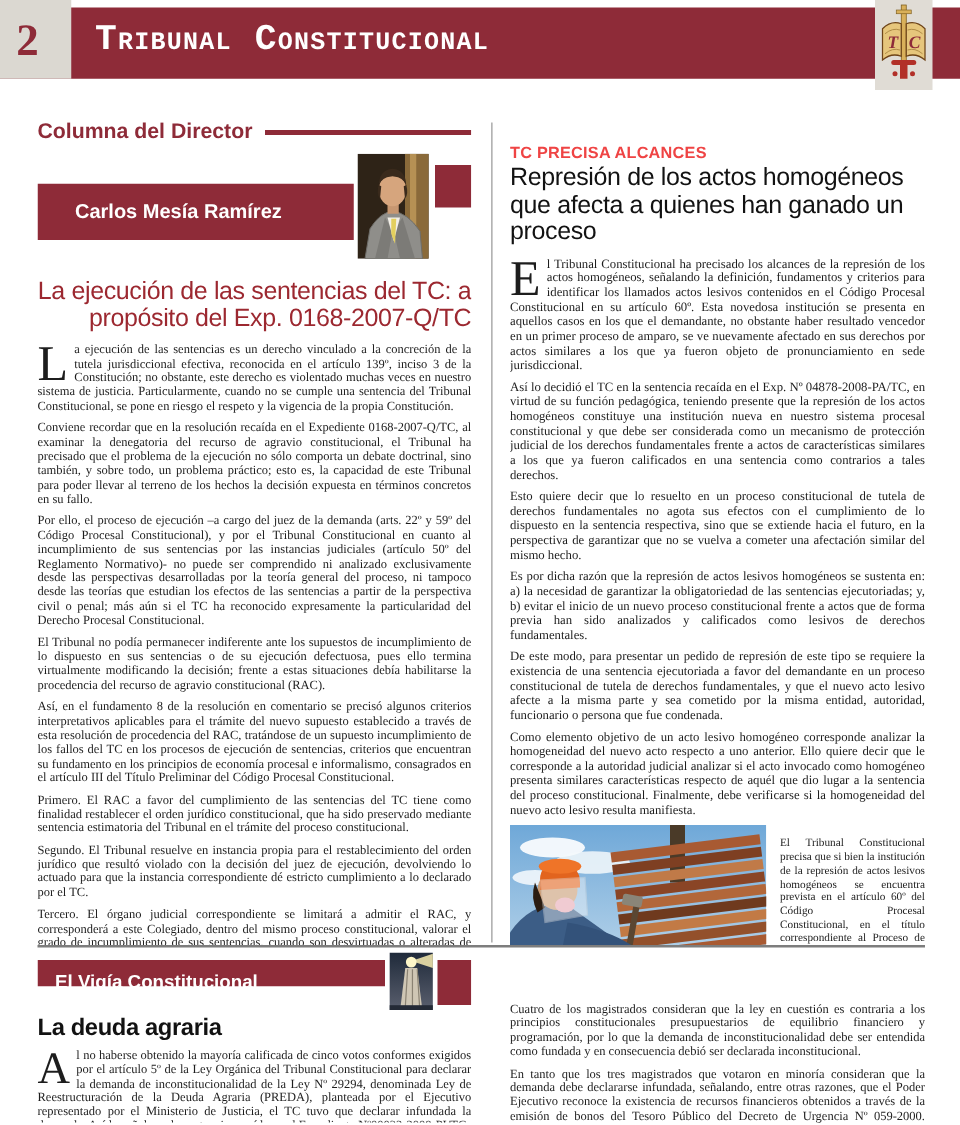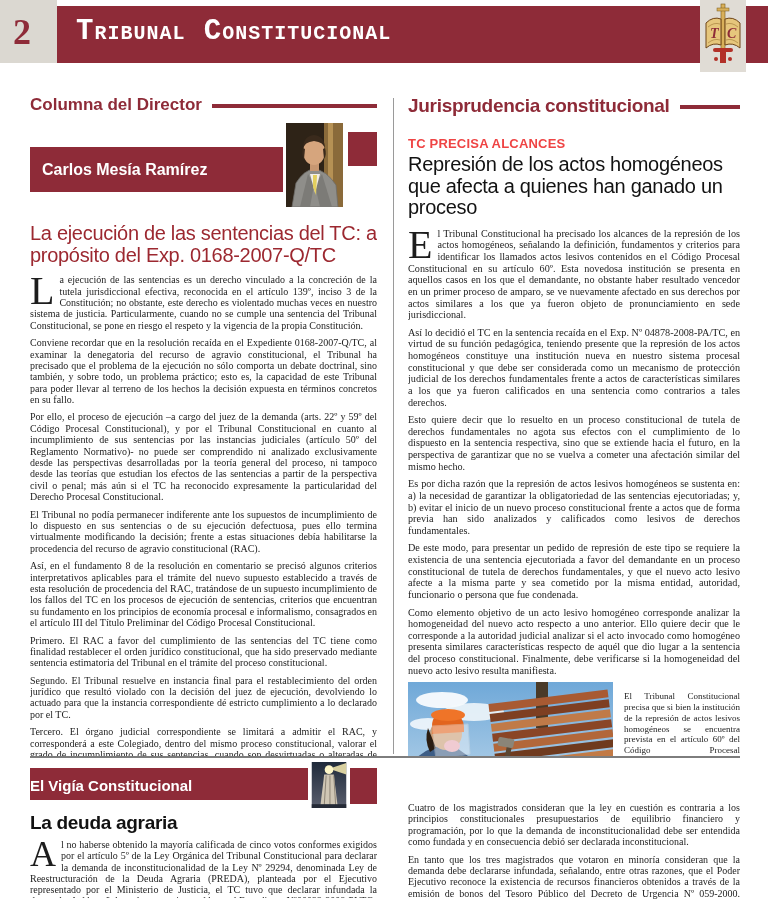--- a/index.html
+++ b/index.html
@@ -25,49 +25,49 @@
 
   .section-head{display:flex;align-items:center;gap:10px;color:#8e2b38;
       font-family:"Liberation Sans",sans-serif;font-weight:bold;white-space:nowrap;justify-content:space-between;}
   .section-head .rule{flex:1;height:4px;background:#8e2b38;margin-top:2px;}
   #left-col .section-head{font-size:17px;}
   #right-col .section-head{font-size:19px;margin-right:-28px;letter-spacing:-0.3px;}
 
   
   #author-row{position:relative;height:94px;margin-top:6px;}
   #author-banner{position:absolute;left:0;top:26px;width:253px;height:45px;background:#8e2b38;
-      color:#fff;font:bold 16px/45px "Liberation Sans",sans-serif;padding-left:12px;box-sizing:border-box;}
+      color:#fff;font:bold 16px/45px "Liberation Sans",sans-serif;padding-left:30px;box-sizing:border-box;}
   #author-photo{position:absolute;left:256px;top:2px;width:57px;height:84px;}
   #author-sq{position:absolute;left:318px;top:11px;width:29px;height:34px;background:#8e2b38;}
 
   .article-title{font-family:"Liberation Sans",sans-serif;font-weight:normal;
       font-size:20px;line-height:1.08;letter-spacing:-0.3px;}
-  #left-article-title{color:#9c2830;margin:8px 0 8px;}
+  #left-article-title{color:#9c2830;margin:8px 0 8px;text-align:right;}
   #right-kicker{font:bold 13px "Liberation Sans",sans-serif;color:#ef4444;
       letter-spacing:0.2px;margin:19px 0 3px;}
   #right-article-title{color:#121212;margin:0 0 9px;}
 
   .body-p{font-size:10px;line-height:1.14;text-align:justify;margin:0 0 6px;}
   #right-col .body-p{font-size:10.2px;}
   .dropcap{float:left;font-family:"Liberation Serif",serif;font-size:40px;line-height:31px;
       padding:1px 5px 0 0;color:#1d1d1d;}
 
   
   #photo-row{display:flex;gap:11px;margin-top:2px;height:165px;overflow:hidden;}
   #worker-photo{flex:none;}
   #photo-side-p{flex:1;font-size:9px;line-height:1.2;text-align:justify;}
 
   
   #bottom-rule{left:30px;top:756px;width:710px;height:2px;background:#7d7d7d;}
   #bottom-left{left:30px;top:760px;width:347px;height:138px;overflow:hidden;}
   #bottom-right{left:408px;top:802px;width:332px;height:132px;overflow:hidden;}
 
   #vigia-row{position:relative;height:48px;}
-  #vigia-banner{position:absolute;left:0;top:8px;width:278px;height:32px;background:#8e2b38;
-      color:#fff;font:bold 15px/36px "Liberation Sans",sans-serif;box-sizing:border-box;}
+  #vigia-banner{position:absolute;left:0;top:8px;width:278px;height:21px;background:#8e2b38;
+      color:#fff;font:bold 15px/36px "Liberation Sans",sans-serif;padding-left:14px;box-sizing:border-box;}
   #vigia-photo{position:absolute;left:281px;top:2px;width:36px;height:46px;}
   #vigia-sq{position:absolute;left:320px;top:8px;width:27px;height:36px;background:#8e2b38;}
 
   #deuda-title{font:bold 19px "Liberation Sans",sans-serif;color:#121212;margin:4px 0 5px;letter-spacing:-0.3px;}
   #bottom-left .body-p{line-height:1.13;}
   .dropcap.small{font-size:36px;line-height:28px;}
 </style>
 </head>
 <body>
 
@@ -125,30 +125,26 @@
 
   <p class="body-p">
     <span class="dropcap">L</span><span>a ejecución de las sentencias es un derecho vinculado a la concreción de la tutela jurisdiccional efectiva, reconocida en el artículo 139º, inciso 3 de la Constitución; no obstante, este derecho es violentado muchas veces en nuestro sistema de justicia. Particularmente, cuando no se cumple una sentencia del Tribunal Constitucional, se pone en riesgo el respeto y la vigencia de la propia Constitución.</span>
   </p>
   <div>
       <p class="body-p">Conviene recordar que en la resolución recaída en el Expediente 0168-2007-Q/TC, al examinar la denegatoria del recurso de agravio constitucional, el Tribunal ha precisado que el problema de la ejecución no sólo comporta un debate doctrinal, sino también, y sobre todo, un problema práctico; esto es, la capacidad de este Tribunal para poder llevar al terreno de los hechos la decisión expuesta en términos concretos en su fallo.</p>
       <p class="body-p">Por ello, el proceso de ejecución –a cargo del juez de la demanda (arts. 22º y 59º del Código Procesal Constitucional), y por el Tribunal Constitucional en cuanto al incumplimiento de sus sentencias por las instancias judiciales (artículo 50º del Reglamento Normativo)- no puede ser comprendido ni analizado exclusivamente desde las perspectivas desarrolladas por la teoría general del proceso, ni tampoco desde las teorías que estudian los efectos de las sentencias a partir de la perspectiva civil o penal; más aún si el TC ha reconocido expresamente la particularidad del Derecho Procesal Constitucional.</p>
       <p class="body-p">El Tribunal no podía permanecer indiferente ante los supuestos de incumplimiento de lo dispuesto en sus sentencias o de su ejecución defectuosa, pues ello termina virtualmente modificando la decisión; frente a estas situaciones debía habilitarse la procedencia del recurso de agravio constitucional (RAC).</p>
       <p class="body-p">Así, en el fundamento 8 de la resolución en comentario se precisó algunos criterios interpretativos aplicables para el trámite del nuevo supuesto establecido a través de esta resolución de procedencia del RAC, tratándose de un supuesto incumplimiento de los fallos del TC en los procesos de ejecución de sentencias, criterios que encuentran su fundamento en los principios de economía procesal e informalismo, consagrados en el artículo III del Título Preliminar del Código Procesal Constitucional.</p>
       <p class="body-p">Primero. El RAC a favor del cumplimiento de las sentencias del TC tiene como finalidad restablecer el orden jurídico constitucional, que ha sido preservado mediante sentencia estimatoria del Tribunal en el trámite del proceso constitucional.</p>
-      <p class="body-p">Segundo. El Tribunal resuelve en instancia final para el restablecimiento del orden jurídico que resultó violado con la decisión del juez de ejecución, devolviendo lo actuado para que la instancia correspondiente dé estricto cumplimiento a lo declarado por el TC.</p>
+      <p class="body-p">Segundo. El Tribunal resuelve en instancia propia para el restablecimiento del orden jurídico que resultó violado con la decisión del juez de ejecución, devolviendo lo actuado para que la instancia correspondiente dé estricto cumplimiento a lo declarado por el TC.</p>
       <p class="body-p">Tercero. El órgano judicial correspondiente se limitará a admitir el RAC, y corresponderá a este Colegiado, dentro del mismo proceso constitucional, valorar el grado de incumplimiento de sus sentencias, cuando son desvirtuadas o alteradas de manera manifiesta en su fase de ejecución. En cualquier caso, el Tribunal tiene habilitada su competencia, ante la negativa del órgano judicial, a través del recurso de queja que habilita el Código Procesal Constitucional. Los principios desarrollados en la resolución glosada constituyen jurisprudencia vinculante, conforme al artículo VI del Título Preliminar del Código Procesal Constitucional.</p>
     </div>
 </div>
 
 <div class="abs" id="right-col">
-  <div class="section-head">
-    <span>Jurisprudencia constitucional</span>
-    <span class="rule"></span>
-  </div>
 
   <div id="right-kicker">TC PRECISA ALCANCES</div>
   <div class="article-title" id="right-article-title">Represión de los actos homogéneos que afecta a quienes han ganado un proceso</div>
 
   <p class="body-p">
     <span class="dropcap">E</span><span>l Tribunal Constitucional ha precisado los alcances de la represión de los actos homogéneos, señalando la definición, fundamentos y criterios para identificar los llamados actos lesivos contenidos en el Código Procesal Constitucional en su artículo 60º. Esta novedosa institución se presenta en aquellos casos en los que el demandante, no obstante haber resultado vencedor en un primer proceso de amparo, se ve nuevamente afectado en sus derechos por actos similares a los que ya fueron objeto de pronunciamiento en sede jurisdiccional.</span>
   </p>
   <div>
       <p class="body-p">Así lo decidió el TC en la sentencia recaída en el Exp. Nº 04878-2008-PA/TC, en virtud de su función pedagógica, teniendo presente que la represión de los actos homogéneos constituye una institución nueva en nuestro sistema procesal constitucional y que debe ser considerada como un mecanismo de protección judicial de los derechos fundamentales frente a actos de características similares a los que ya fueron calificados en una sentencia como contrarios a tales derechos.</p>
       <p class="body-p">Esto quiere decir que lo resuelto en un proceso constitucional de tutela de derechos fundamentales no agota sus efectos con el cumplimiento de lo dispuesto en la sentencia respectiva, sino que se extiende hacia el futuro, en la perspectiva de garantizar que no se vuelva a cometer una afectación similar del mismo hecho.</p>

